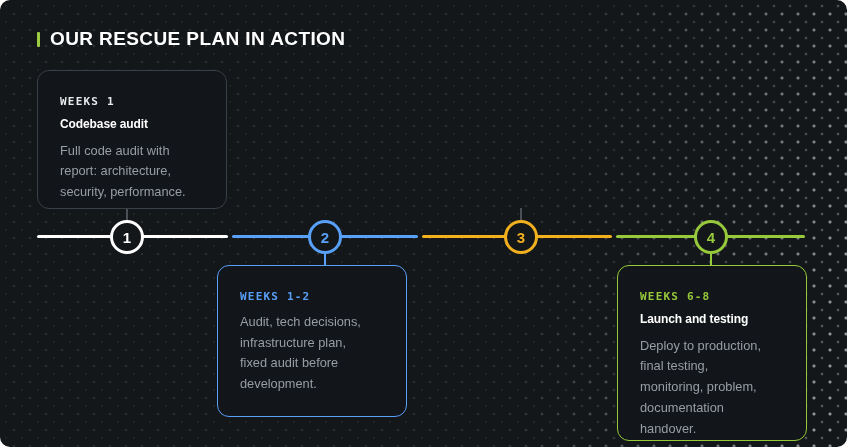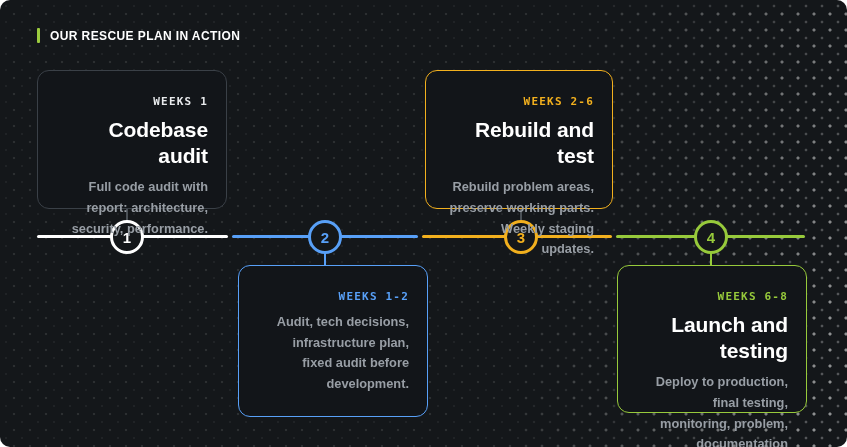--- a/index.html
+++ b/index.html
@@ -33,21 +33,21 @@
     background-position:6px 6px,14px 14px;
     -webkit-mask-image:linear-gradient(100deg, transparent 62%, rgba(0,0,0,.85) 96%);
     mask-image:linear-gradient(100deg, transparent 62%, rgba(0,0,0,.85) 96%);
     pointer-events:none;
   }
   .layer{position:relative;z-index:2;width:100%;height:100%;}
 
   
   .hdr{position:absolute;left:37px;top:28px;display:flex;align-items:center;gap:10px;}
   .accent{width:3px;height:15px;background:#9ccc3f;border-radius:1px;}
-  .hdr-title{color:#ffffff;font-size:12px;font-weight:700;letter-spacing:.4px;}
+  .hdr-title{color:#ffffff;font-size:19px;font-weight:700;letter-spacing:.4px;}
 
   
   .seg{position:absolute;height:3px;top:235px;border-radius:2px;}
   .seg.white{background:#ffffff;}
   .seg.blue{background:#58a0f8;}
   .seg.yellow{background:#f2b01e;}
   .seg.green{background:#97ca3b;}
 
   
   .conn{position:absolute;width:2px;}
@@ -64,39 +64,38 @@
   }
   .node.blue{border-color:#58a0f8;color:#58a0f8;}
   .node.yellow{border-color:#f2b01e;color:#f2b01e;}
   .node.green{border-color:#97ca3b;color:#97ca3b;}
 
   
   .card{
     position:absolute;box-sizing:border-box;
     background:#121519;
     border:1px solid #3a4047;border-radius:12px;
-    padding:24px 18px 20px 22px;
-    text-align:right;
+    padding:24px 32px 20px 22px;
   }
   .card.blue{border-color:#58a0f8;}
   .card.yellow{border-color:#f2b01e;}
   .card.green{border-color:#97ca3b;}
   .weeks{
     font-family:"DejaVu Sans Mono", monospace;
     font-size:11px;font-weight:700;letter-spacing:1.2px;
     color:#e8eaec;margin-bottom:9px;white-space:nowrap;
   }
   .card.blue .weeks{color:#58a0f8;}
   .card.yellow .weeks{color:#f2b01e;}
   .card.green .weeks{color:#97ca3b;}
   .card-title{
-    color:#ffffff;font-size:21px;font-weight:700;
+    color:#ffffff;font-size:12px;font-weight:700;
     line-height:1.22;letter-spacing:-.1px;margin-bottom:9px;
   }
-  .card-desc{color:#989ea5;font-size:12.8px;line-height:1.62;font-weight:bold;}
+  .card-desc{color:#989ea5;font-size:12.8px;line-height:1.62;}
 </style>
 </head>
 <body>
 
 <div class="page">
   <div class="layer">
 
     <div class="hdr">
       <div class="accent"></div>
       <div class="hdr-title">OUR RESCUE PLAN IN ACTION</div>
@@ -124,31 +123,26 @@
     <div class="node green" style="left:694px;">
         <span>4</span>
       </div>
 
     <div class="card" style="left:37px;top:70px;width:190px;height:139px;">
       <div class="weeks">WEEKS 1</div>
       <div class="card-title">Codebase audit</div>
       <div class="card-desc">Full code audit with report: architecture, security, performance.</div>
     </div>
 
-    <div class="card blue" style="left:238px;top:265px;width:190px;height:152px;">
+    <div class="card blue" style="left:217px;top:265px;width:190px;height:152px;">
       <div class="weeks">WEEKS 1-2</div>
       <div class="card-desc">Audit, tech decisions, infrastructure plan, fixed audit before development.</div>
     </div>
 
-    <div class="card yellow" style="left:425px;top:70px;width:188px;height:139px;">
-      <div class="weeks">WEEKS 2-6</div>
-      <div class="card-title">Rebuild and test</div>
-      <div class="card-desc">Rebuild problem areas, preserve working parts. Weekly staging updates.</div>
-    </div>
 
-    <div class="card green" style="left:617px;top:265px;width:190px;height:148px;">
+    <div class="card green" style="left:617px;top:265px;width:190px;height:176px;">
       <div class="weeks">WEEKS 6-8</div>
       <div class="card-title">Launch and testing</div>
       <div class="card-desc">Deploy to production, final testing, monitoring, problem, documentation handover.</div>
     </div>
 
   </div>
 </div>
 
 </body></html>

